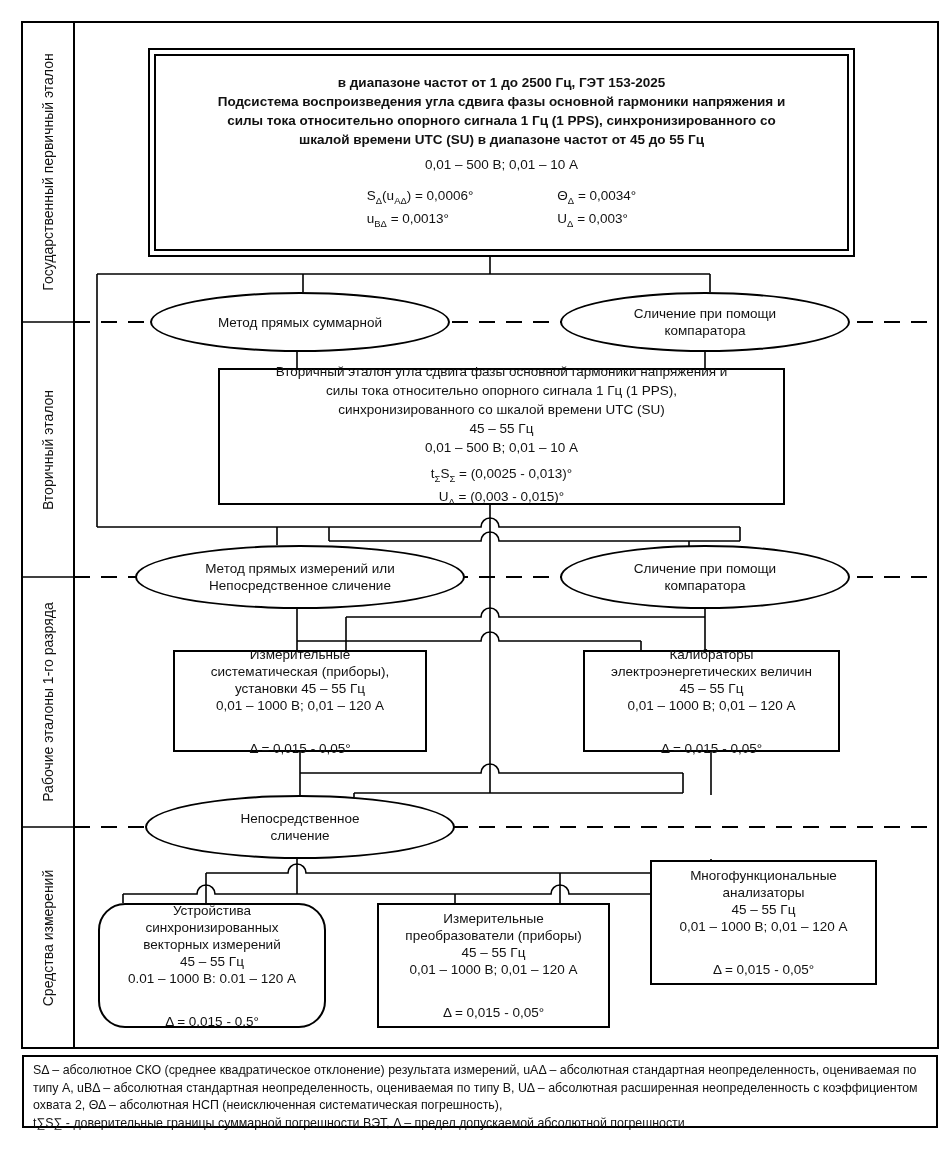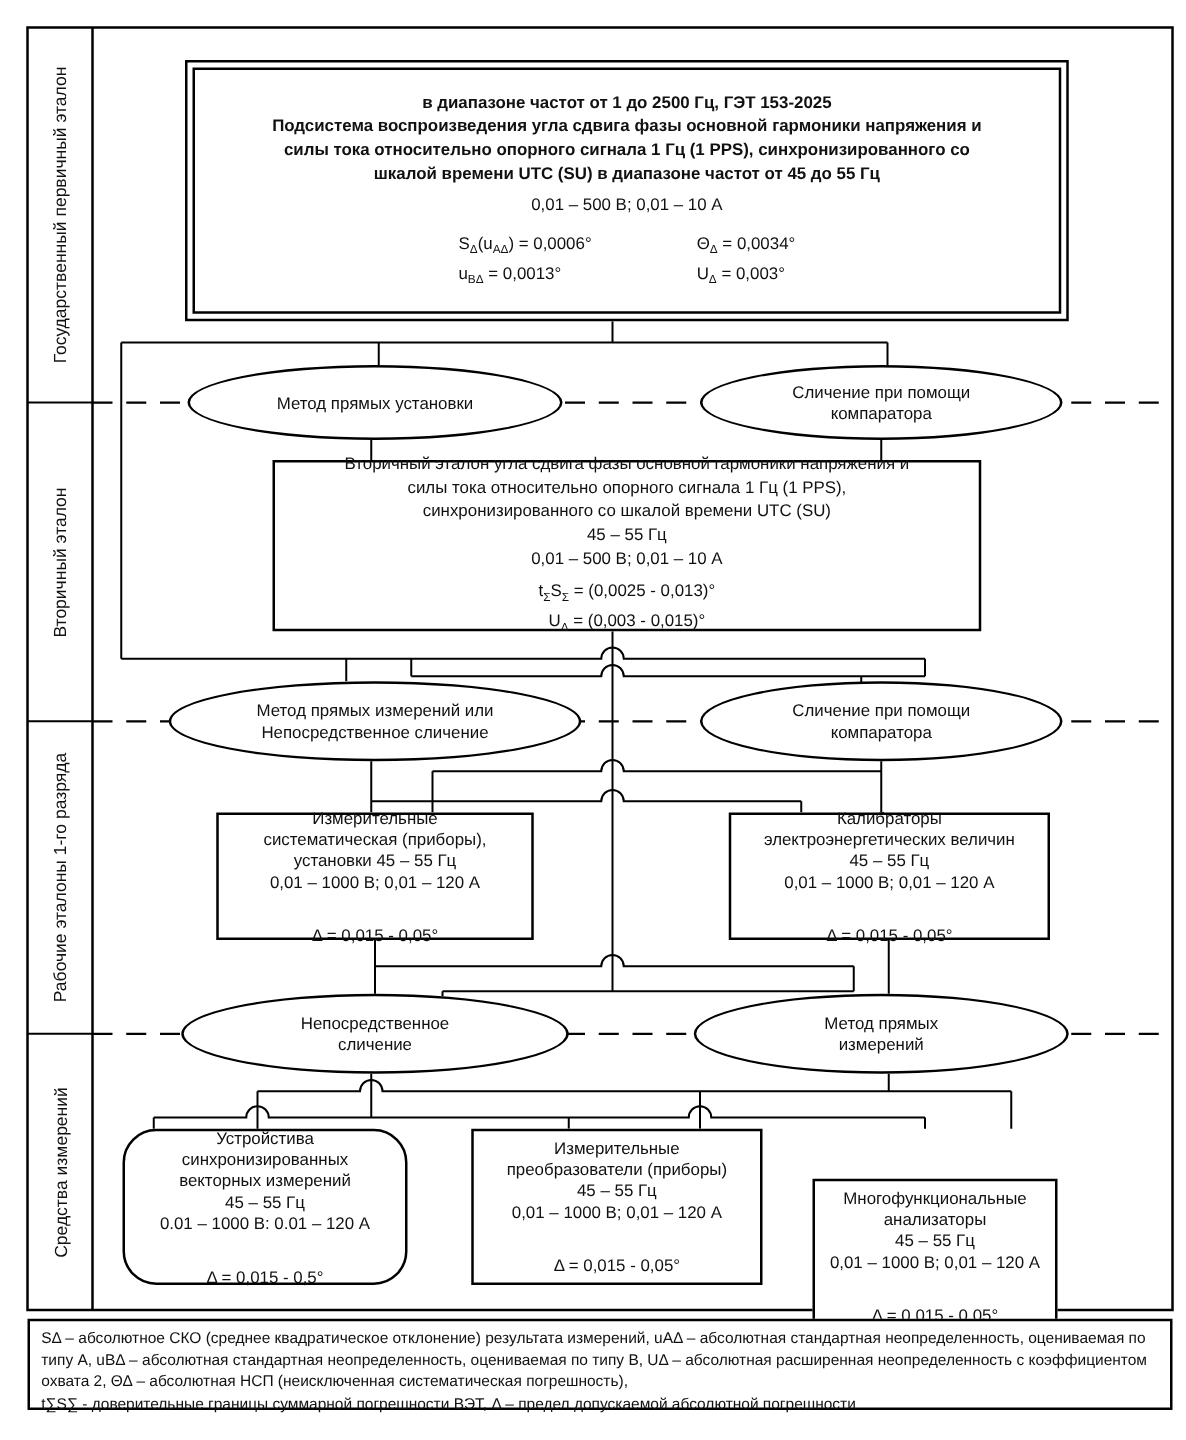--- a/index.html
+++ b/index.html
@@ -117,21 +117,21 @@
         </div>
         <div class="fcol">
           <div><span>Θ</span><sub>Δ</sub><span> = 0,0034°</span></div>
           <div><span>U</span><sub>Δ</sub><span> = 0,003°</span></div>
         </div>
       </div>
     </div>
   </div>
 
   <div class="oval" style="left:150px;top:292px;width:300px;height:60px;">
-    <div>Метод прямых установки</div>
+    <div>Метод прямых суммарной</div>
     <div></div>
   </div>
   <div class="oval" style="left:560px;top:292px;width:290px;height:60px;">
     <div>Сличение при помощи</div>
     <div>компаратора</div>
   </div>
 
   <div class="node" style="left:218px;top:368px;width:567px;height:137px;">
     <div class="tl">Вторичный эталон угла сдвига фазы основной гармоники напряжения и</div>
     <div class="tl">силы тока относительно опорного сигнала  1 Гц (1 PPS),</div>
@@ -165,41 +165,37 @@
     <div>электроэнергетических величин</div>
     <div>45 – 55 Гц</div>
     <div>0,01 – 1000 В; 0,01 – 120 А</div>
     <div class="delta">Δ = 0,015 - 0,05°</div>
   </div>
 
   <div class="oval" style="left:145px;top:795px;width:310px;height:64px;">
     <div>Непосредственное</div>
     <div>сличение</div>
   </div>
-  <div class="oval" style="left:555px;top:795px;width:300px;height:64px;">
-    <div>Метод прямых</div>
-    <div>измерений</div>
-  </div>
 
   <div class="node" style="left:98px;top:903px;width:228px;height:125px;border-radius:27px;">
     <div>Устройстива</div>
     <div>синхронизированных</div>
     <div>векторных измерений</div>
     <div>45 – 55 Гц</div>
     <div>0.01 – 1000 В: 0.01 – 120 А</div>
     <div class="delta">Δ = 0,015 - 0,5°</div>
   </div>
   <div class="node" style="left:377px;top:903px;width:233px;height:125px;">
     <div>Измерительные</div>
     <div>преобразователи (приборы)</div>
     <div>45 – 55 Гц</div>
     <div>0,01 – 1000 В; 0,01 – 120 А</div>
     <div class="delta">Δ = 0,015 - 0,05°</div>
   </div>
-  <div class="node" style="left:650px;top:943px;width:196px;height:125px;">
+  <div class="node" style="left:650px;top:860px;width:227px;height:125px;">
     <div>Многофункциональные</div>
     <div>анализаторы</div>
     <div>45 – 55 Гц</div>
     <div>0,01 – 1000 В; 0,01 – 120 А</div>
     <div class="delta">Δ = 0,015 - 0,05°</div>
   </div>
 
   <div id="footnote">
     <span>SΔ – абсолютное СКО (среднее квадратическое отклонение) результата измерений, uАΔ – абсолютная стандартная неопределенность, оцениваемая по типу А, uВΔ – абсолютная стандартная неопределенность, оцениваемая по типу В, UΔ – абсолютная расширенная неопределенность с коэффициентом охвата 2, ΘΔ – абсолютная НСП (неисключенная систематическая погрешность),</span><br>
     <span>t∑S∑ - доверительные границы суммарной погрешности ВЭТ, Δ – предел допускаемой абсолютной погрешности</span>

